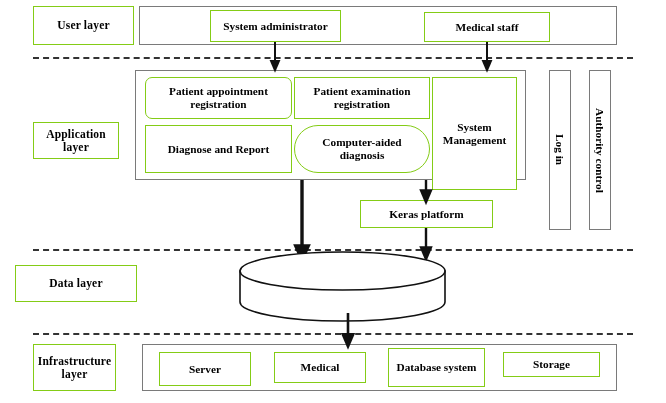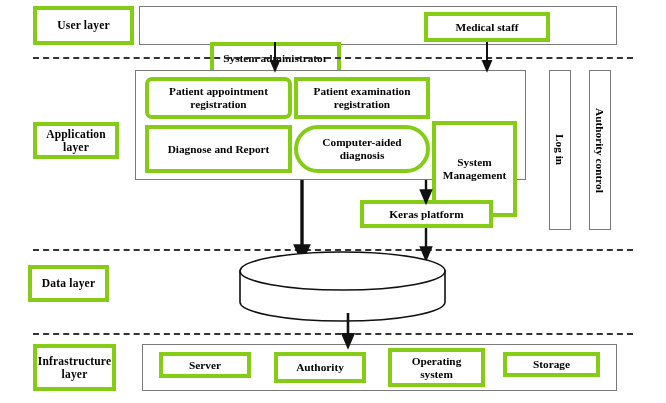--- a/index.html
+++ b/index.html
@@ -11,21 +11,21 @@
     position: relative;
     width: 666px;
     height: 403px;
     background: #ffffff;
     font-family: "Liberation Serif", "DejaVu Serif", serif;
     overflow: hidden;
   }
   .box {
     position: absolute;
     box-sizing: border-box;
-    border: 4px solid #84cc16;
+    border: 1px solid #84cc16;
     background: #ffffff;
     display: flex;
     align-items: center;
     justify-content: center;
     text-align: center;
     font-weight: bold;
     color: #000000;
     line-height: 1.12;
   }
   .layer-label {
@@ -83,21 +83,21 @@
 <body>
 
 <div id="canvas">
 
   <div class="box layer-label" style="left:33px; top:6px; width:101px; height:39px;">
     <span>User layer</span>
   </div>
 
   <div class="group" style="left:139px; top:6px; width:478px; height:39px;"></div>
 
-  <div class="box node" style="left:210px; top:10px; width:131px; height:32px; padding:0 3px;margin-top:32px;">
+  <div class="box node" style="left:210px; top:10px; width:131px; height:32px; padding:0 3px;">
     <span>System administrator</span>
   </div>
 
   <div class="box node" style="left:424px; top:12px; width:126px; height:30px; padding:0 3px;">
     <span>Medical staff</span>
   </div>
 
   <div class="dashed-sep" style="left:33px; top:57px; width:600px;"></div>
 
   <div class="box layer-label" style="left:33px; top:122px; width:86px; height:37px;">
@@ -107,21 +107,21 @@
   <div class="group" style="left:135px; top:70px; width:391px; height:110px;"></div>
 
   <div class="box node" style="left:145px; top:77px; width:147px; height:42px; padding:0 4px;border-radius:7px;">
     <span>Patient appointment registration</span>
   </div>
 
   <div class="box node" style="left:294px; top:77px; width:136px; height:42px; padding:8px 4px;">
     <span>Patient examination registration</span>
   </div>
 
-  <div class="box node" style="left:432px; top:77px; width:85px; height:96px; padding:0 4px;margin-top:44px;">
+  <div class="box node" style="left:432px; top:77px; width:85px; height:113px; padding:0 4px;">
     <span>System Management</span>
   </div>
 
   <div class="box node" style="left:145px; top:125px; width:147px; height:48px; padding:0 10px;">
     <span>Diagnose and Report</span>
   </div>
 
   <div class="box node" style="left:294px; top:125px; width:136px; height:48px; padding:0 4px;border-radius:24px;">
     <span>Computer-aided diagnosis</span>
   </div>
@@ -133,44 +133,44 @@
   <div class="vlabel" style="left:589px; top:70px; width:22px; height:160px;">
     <span>Authority control</span>
   </div>
 
   <div class="box node" style="left:360px; top:200px; width:133px; height:28px; padding:0 4px;">
     <span>Keras platform</span>
   </div>
 
   <div class="dashed-sep" style="left:33px; top:249px; width:600px;"></div>
 
-  <div class="box layer-label" style="left:28px; top:265px; width:81px; height:37px;">
+  <div class="box layer-label" style="left:15px; top:265px; width:122px; height:37px;">
     <span>Data layer</span>
   </div>
 
   <div class="db-label" style="left:240px; top:287px; width:205px;">Database</div>
 
   <div class="dashed-sep" style="left:33px; top:333px; width:600px;"></div>
 
   <div class="box layer-label" style="left:33px; top:344px; width:83px; height:47px;">
     <span>Infrastructure layer</span>
   </div>
 
   <div class="group" style="left:142px; top:344px; width:475px; height:47px;"></div>
 
-  <div class="box node" style="left:159px; top:352px; width:92px; height:16px; padding:9px 3px;">
+  <div class="box node" style="left:159px; top:352px; width:92px; height:16px; padding:16px 3px;">
     <span>Server</span>
   </div>
 
   <div class="box node" style="left:274px; top:352px; width:92px; height:31px; padding:0 3px;">
-    <span>Authority</span>
+    <span>Medical</span>
   </div>
 
   <div class="box node" style="left:388px; top:348px; width:97px; height:39px; padding:0 3px;">
-    <span>Operating system</span>
+    <span>Database system</span>
   </div>
 
   <div class="box node" style="left:503px; top:352px; width:97px; height:25px; padding:0 3px;">
     <span>Storage</span>
   </div>
 
   <svg class="overlay" viewBox="0 0 666 403">
     <defs>
       <marker id="arrowhead" markerWidth="7" markerHeight="7" refX="3.2" refY="3.2" orient="auto" markerUnits="strokeWidth">
         <path d="M0,0.4 L6.6,3.2 L0,6.0 z" fill="#111111"></path>

